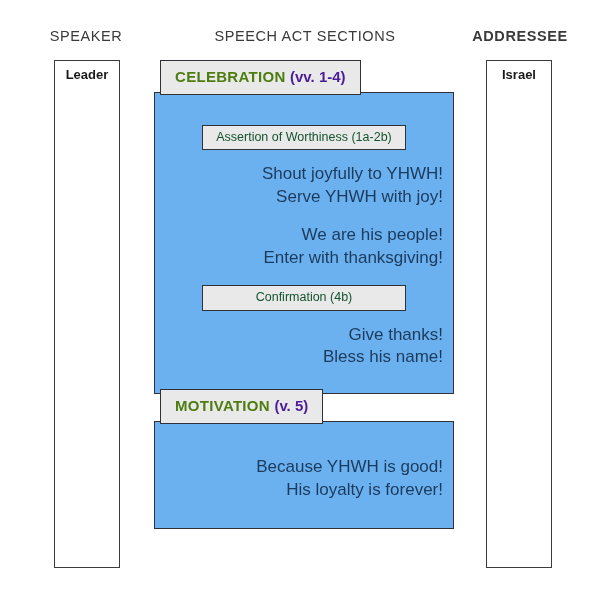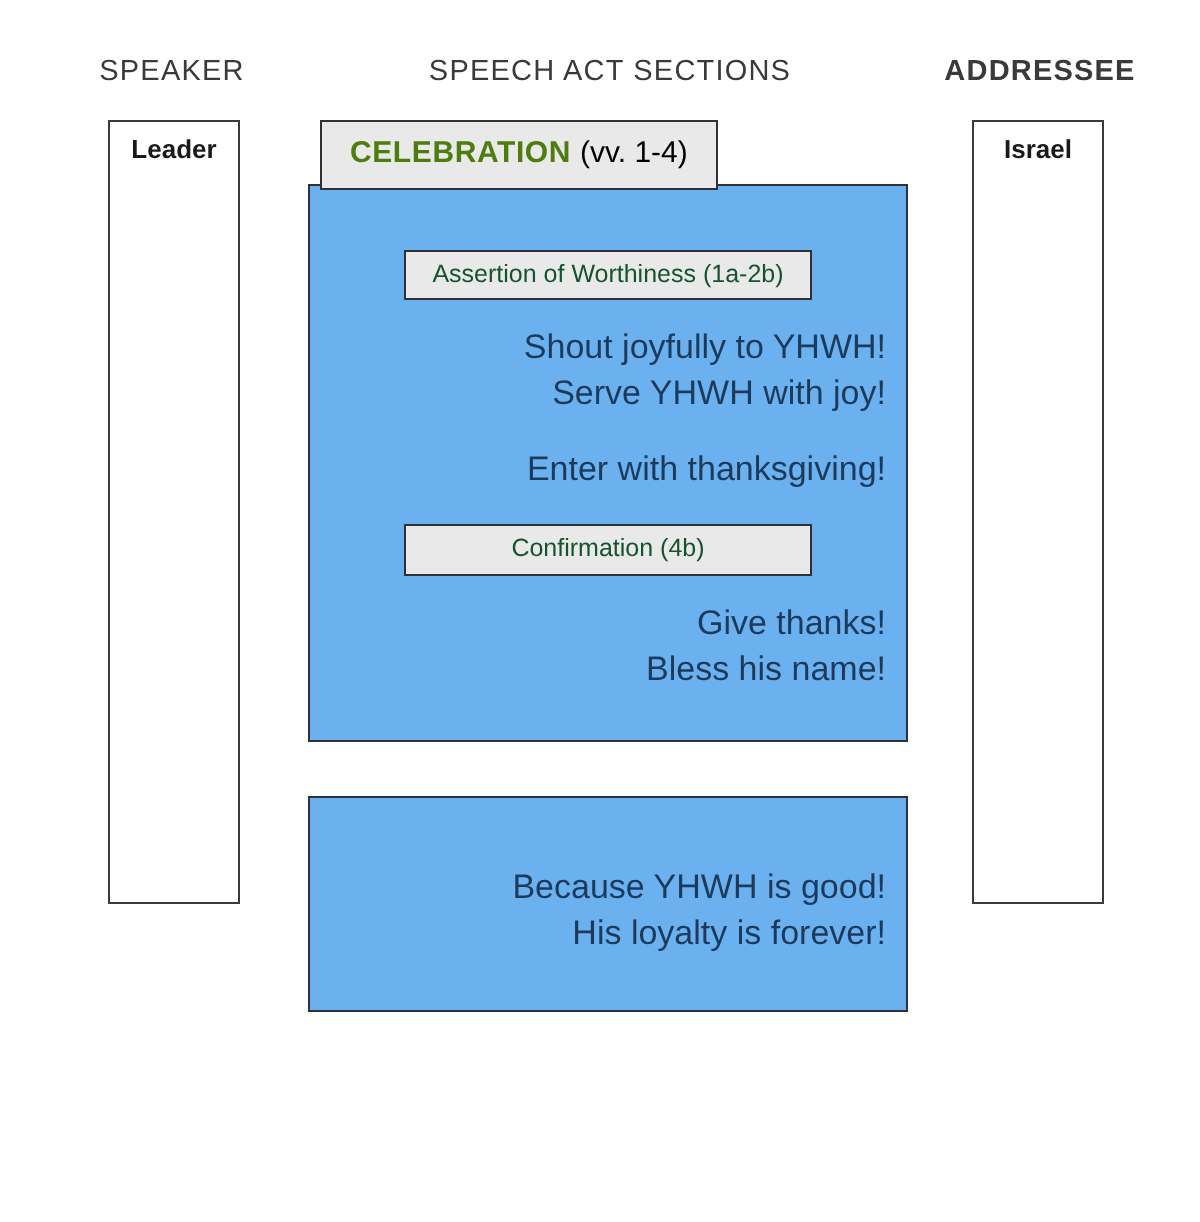--- a/index.html
+++ b/index.html
@@ -26,21 +26,21 @@
     white-space: nowrap;
   }
   #heading-speaker   { left: 16px;  top: 28px; width: 140px; }
   #heading-sections  { left: 160px; top: 28px; width: 290px; }
   #heading-addressee { left: 450px; top: 28px; width: 140px; font-weight: bold; }
 
   
   .participant-col {
     position: absolute;
     top: 60px;
-    height: 392px;
+    height: 508px;
     background: #ffffff;
     border: 1.6px solid #3b3b3b;
     box-sizing: border-box;
   }
   #speaker-column   { left: 54px;  width: 66px; }
   #addressee-column { left: 486px; width: 66px; }
 
   .participant-label {
     font-size: 13px;
     font-weight: bold;
@@ -85,22 +85,22 @@
     white-space: nowrap;
   }
   .section-title-name {
     font-size: 15px;
     font-weight: bold;
     letter-spacing: 0.3px;
     color: #4d7c0f;
   }
   .section-title-ref {
     font-size: 15px;
-    font-weight: normal;
-    color: #000000;
+    font-weight: bold;
+    color: #4c1d95;
   }
 
   
   .sub-label {
     background: #e9e9e9;
     border: 1.8px solid #2f3136;
     box-sizing: border-box;
     margin: 0 auto;
     width: 204px;
     text-align: center;
@@ -152,35 +152,39 @@
 
       <div class="sub-label first">Assertion of Worthiness (1a-2b)</div>
 
       <div class="speech-group">
         <span class="speech-line">Shout joyfully to YHWH!</span>
         <span class="speech-line">Serve YHWH with joy!</span>
       </div>
 
 
       <div class="speech-group">
+        <span class="speech-line">We are his people!</span>
         <span class="speech-line">Enter with thanksgiving!</span>
       </div>
 
       <div class="sub-label">Confirmation (4b)</div>
 
       <div class="speech-group last">
         <span class="speech-line">Give thanks!</span>
         <span class="speech-line">Bless his name!</span>
       </div>
 
     </div>
   </div>
 
   <div class="section-block" id="motivation-block">
 
+    <div class="section-title-box">
+      <span class="section-title-name">MOTIVATION</span><span> </span><span class="section-title-ref">(v. 5)</span>
+    </div>
 
     <div class="section-panel" id="motivation-panel">
       <div class="speech-group" id="motivation-speech">
         <span class="speech-line">Because YHWH is good!</span>
         <span class="speech-line">His loyalty is forever!</span>
       </div>
     </div>
   </div>
 
 </div>

